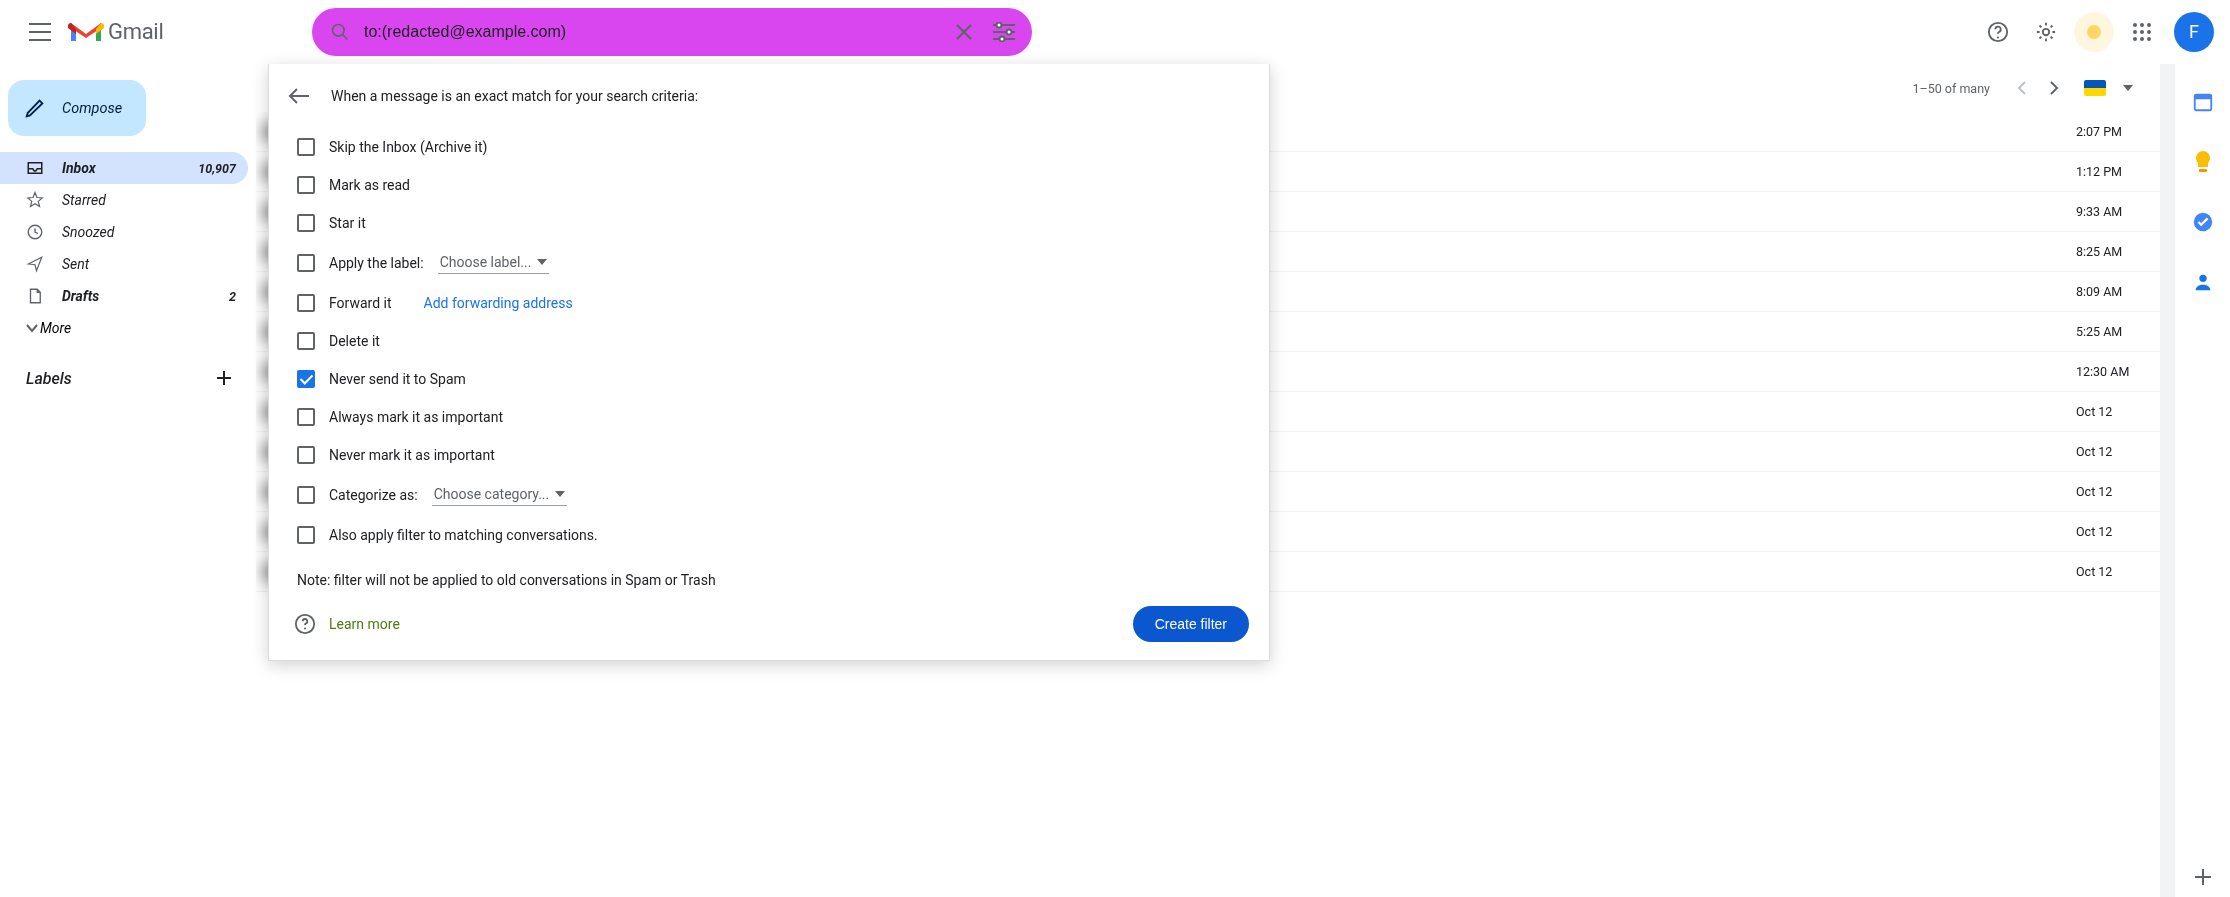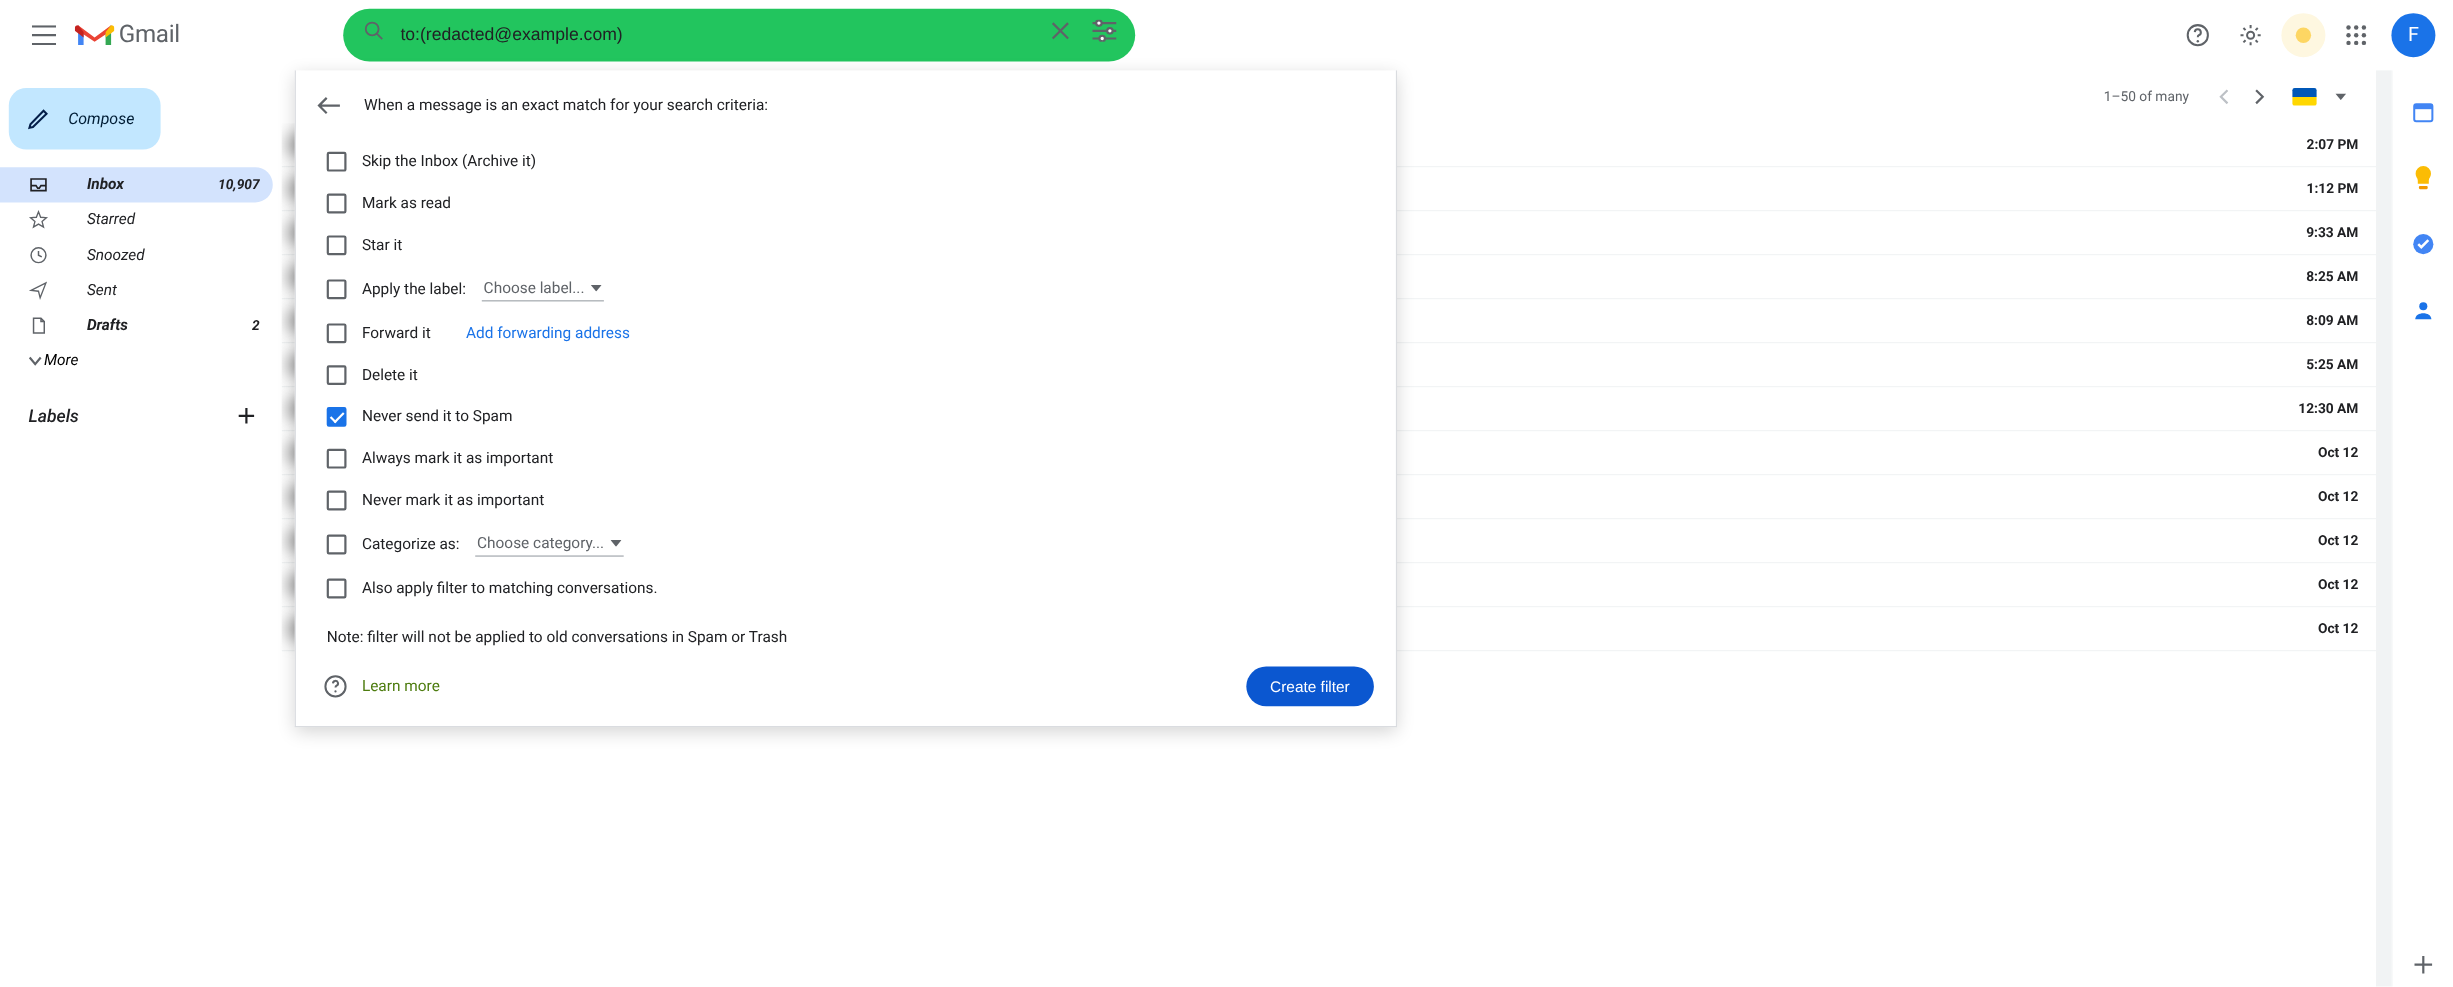--- a/index.html
+++ b/index.html
@@ -6,57 +6,57 @@
   html, body { width: 2230px; height: 897px; font-family: 'Google Sans', Roboto, Arial, sans-serif; background: #fff; overflow: hidden; }
   body { display: flex; flex-direction: column; }
 
   
   .header { height: 64px; display: flex; align-items: center; padding: 0 8px 0 16px; border-bottom: 1px solid transparent; }
   .hamburger { width: 48px; height: 48px; border-radius: 50%; display:flex; align-items:center; justify-content:center; cursor:pointer; }
   .logo-wrap { display:flex; align-items:center; gap:4px; padding-left:4px; min-width: 238px; }
   .logo-m { width:36px; height:28px; }
   .logo-text { font-size:22px; color:#5f6368; letter-spacing:-0.3px; }
   .search-wrap { flex:0 0 720px; margin-left:10px; }
-  .search-bar { height:48px; background:#22c55e; border-radius:24px; display:flex; padding:0 8px; }
+  .search-bar { height:48px; background:#d946ef; border-radius:24px; display:flex; align-items:center; padding:0 8px; }
   .search-icon-btn, .clear-btn, .tune-btn { width:40px; height:40px; border-radius:50%; display:flex; align-items:center; justify-content:center; cursor:pointer; }
   .search-input { flex:1; border:none; background:transparent; font-size:16px; color:#202124; outline:none; padding:0 4px; }
   .header-spacer { flex:1; }
   .hdr-icon { width:48px; height:48px; border-radius:50%; display:flex; align-items:center; justify-content:center; cursor:pointer; }
   .avatar { width:40px; height:40px; border-radius:50%; background:#1a73e8; color:#fff; display:flex; align-items:center; justify-content:center; font-size:18px; margin:0 8px; cursor:pointer; }
   .chip { width:40px; height:40px; border-radius:50%; background:#fef7e0; display:flex; align-items:center; justify-content:center; }
 
   
   .body-row { flex:1; display:flex; min-height:0; }
   .sidebar { width: 256px; padding:8px 0 0 0;font-style:italic; }
   .compose-btn { margin: 8px 0 16px 8px; height:56px; padding:0 24px 0 16px; border-radius:16px; background:#c2e7ff; display:inline-flex; align-items:center; gap:16px; font-size:14.5px; color:#001d35; cursor:pointer; box-shadow: none; }
   .nav-list { list-style:none; }
   .nav-item { height:32px; margin:0 8px 0 0; padding:0 12px 0 26px; border-radius:0 16px 16px 0; display:flex; align-items:center; gap:18px; font-size:14px; color:#202124; cursor:pointer; }
   .nav-item.active { background:#d3e3fd; font-weight:700; }
-  .nav-label { flex:1;margin-left:17px; }
+  .nav-label { flex:1; }
   .nav-count { font-size:12.5px; color:#202124; }
   .nav-item.active .nav-count { font-weight:700; }
   .nav-item.bold .nav-label, .nav-item.bold .nav-count { font-weight:700; }
   .more-row { height:32px; padding:0 12px 0 24px; display:flex; align-items:center; font-size:14px; cursor:pointer; }
   .labels-hdr { display:flex; align-items:center; justify-content:space-between; padding: 20px 18px 6px 26px; }
   .labels-hdr h2 { font-size:16px; font-weight:500; color:#202124; }
   .labels-add { width:28px; height:28px; border-radius:50%; display:flex; align-items:center; justify-content:center; cursor:pointer; }
 
   
   .main { flex:1; position:relative; display:flex; flex-direction:column; min-width:0; }
   .toolbar-row { height:48px; display:flex; align-items:center; padding:0 16px; }
   .toolbar-spacer { flex:1; }
   .page-count { font-size:12.5px; color:#5f6368; margin-right:16px; }
   .pager-btn { width:32px; height:32px; border-radius:50%; display:flex; align-items:center; justify-content:center; cursor:pointer; }
   .lang-ind { width:22px; height:16px; border-radius:2px; background:linear-gradient(#0057b7 50%, #ffd700 50%); margin:0 6px 0 14px; }
 
   
   .msg-list { flex:1; overflow:hidden; }
   .msg-row { height:40px; display:flex; align-items:center; padding:0 16px 0 8px; border-bottom:1px solid #f1f3f4; font-size:14px; gap:10px; }
   .msg-blur { filter: blur(8px); color:#666; flex:1; white-space:nowrap; overflow:hidden; text-overflow:ellipsis; }
-  .msg-time { font-size:12.5px; color:#202124; font-weight:700; min-width:68px; text-align:right; }
+  .msg-time { font-size:12.5px; color:#202124; font-weight:400; min-width:68px; text-align:left; }
 
   
   .filter-panel {
     position:absolute; left:12px; top:0; width:1002px;
     background:#fff; border:1px solid #dadce0; border-top:none;
     box-shadow: 0 4px 16px rgba(0,0,0,0.18);
     z-index:30; padding: 0 0 18px 0;
   }
   .fp-header { display:flex; align-items:center; gap:14px; padding:14px 18px 14px 12px; font-size:14px; color:#202124; }
   .fp-back { width:36px; height:36px; border-radius:50%; display:flex; align-items:center; justify-content:center; cursor:pointer; }

